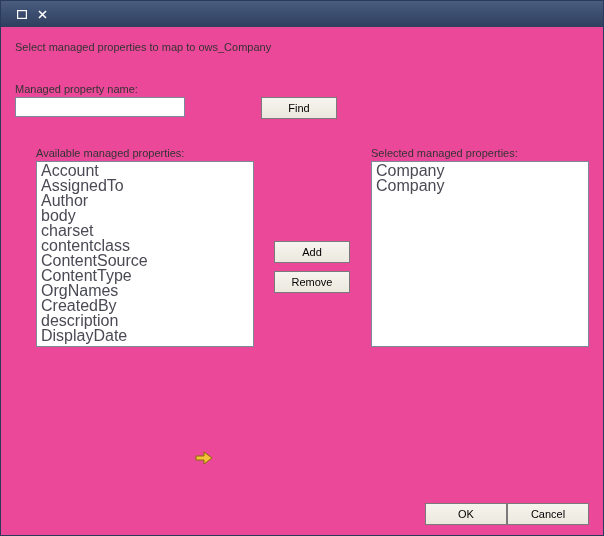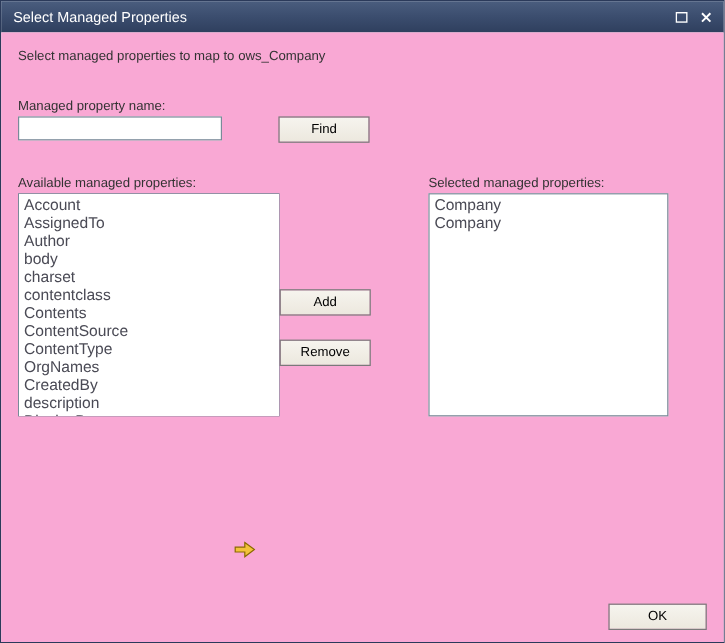--- a/index.html
+++ b/index.html
@@ -33,38 +33,38 @@
     margin-left: 2px;
     display: flex;
     align-items: center;
     justify-content: center;
     color: #fff;
     font-size: 11px;
     cursor: pointer;
   }
   .content {
     flex: 1;
-    background: #f9a8d4;
+    background: #ec4899;
     padding: 14px 14px 10px 14px;
     display: flex;
     flex-direction: column;
     position: relative;
   }
   .intro {
     color: #333;
     margin-bottom: 30px;
   }
   .label {
     color: #333;
     margin-bottom: 2px;
   }
   .search-row {
     display: flex;
     align-items: flex-start;
-    gap: 47px;
+    gap: 76px;
     margin-bottom: 28px;
   }
   .text-input {
     width: 170px;
     height: 20px;
     border: 1px solid #7a8a99;
     background: #fff;
     padding: 2px 4px;
     font-family: inherit;
     font-size: 11px;
@@ -79,44 +79,45 @@
     cursor: pointer;
     padding: 0 8px;
   }
   .lists-row {
     display: flex;
     align-items: flex-start;
   }
   .col {
     display: flex;
     flex-direction: column;
+    margin-left: 21px;
   }
   .listbox {
     border: 1px solid #7a8a99;
     background: #fff;
     overflow-y: scroll;
     overflow-x: hidden;
-    font-size: 13px;
+    font-size: 16px;
     color: #4a4a55;
     line-height: 15px;
     padding: 1px 2px;
   }
   .listbox.avail { width: 218px; height: 186px; }
-  .listbox.sel   { width: 200px; height: 186px; overflow-y: auto;}
+  .listbox.sel   { width: 218px; height: 186px; overflow-y: auto;}
   .listbox .item {
     padding: 0 2px;
     white-space: nowrap;
     cursor: default;
   }
   .mid-buttons {
     display: flex;
     flex-direction: column;
-    align-items: flex-start;
+    align-items: flex-end;
     justify-content: center;
-    gap: 20px;
+    gap: 8px;
     width: 124px;
     padding-top: 94px;
   }
   .footer {
     margin-top: auto;
     display: flex;
     justify-content: flex-end;
     padding-top: 10px;
   }
   .footer .btn { min-width: 82px; }
@@ -132,21 +133,20 @@
   .listbox.avail::-webkit-scrollbar { width: 16px; }
   .listbox.avail::-webkit-scrollbar-track { background: #e8e6df; border-left:1px solid #c9c6bc;}
   .listbox.avail::-webkit-scrollbar-thumb { background: #cfcabd; border:1px solid #a9a590;}
 </style>
 </head>
 <body>
 
 <div class="window">
 
   <div class="titlebar">
-    <span class="title">Select Managed Properties</span>
     <span class="winbtn">
       <svg width="10" height="9" viewBox="0 0 10 9">
           <rect x="0.5" y="0.5" width="9" height="8" fill="none" stroke="#fff" stroke-width="1.4"></rect>
         </svg>
     </span>
     <span class="winbtn">
       <svg width="9" height="9" viewBox="0 0 9 9">
           <path d="M1 1 L8 8 M8 1 L1 8" stroke="#fff" stroke-width="1.6"></path>
         </svg>
     </span>
@@ -167,21 +167,20 @@
     <div class="lists-row">
       <div class="col">
         <div class="label">Available managed properties:</div>
         <div class="listbox avail" id="available-list">
             <div class="item">Account</div>
             <div class="item">AssignedTo</div>
             <div class="item">Author</div>
             <div class="item">body</div>
             <div class="item">charset</div>
             <div class="item">contentclass</div>
-            <div class="item">Contents</div>
             <div class="item">ContentSource</div>
             <div class="item">ContentType</div>
             <div class="item">OrgNames</div>
             <div class="item">CreatedBy</div>
             <div class="item">description</div>
             <div class="item">DisplayDate</div>
           </div>
       </div>
 
       <div class="mid-buttons">
@@ -199,16 +198,17 @@
     </div>
 
     <div class="arrow-deco">
       <svg width="18" height="14" viewBox="0 0 18 14">
         <path d="M1 5 L9 5 L9 1 L17 7 L9 13 L9 9 L1 9 Z" fill="#f3c23a" stroke="#8a6a00" stroke-width="1"></path>
       </svg>
     </div>
 
     <div class="footer">
       <button class="btn">OK</button>
+      <button class="btn">Cancel</button>
     </div>
 
   </div>
 </div>
 
 </body></html>

